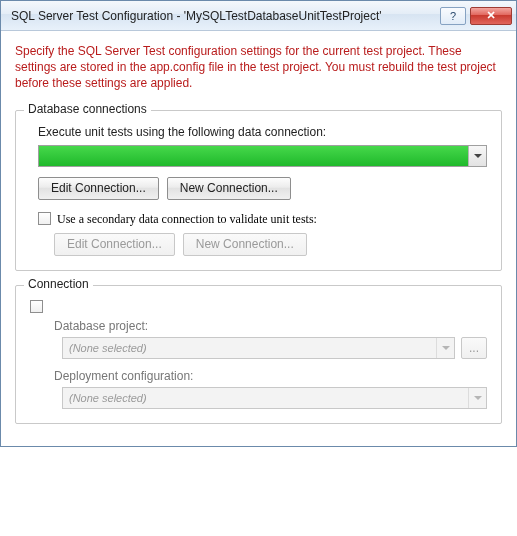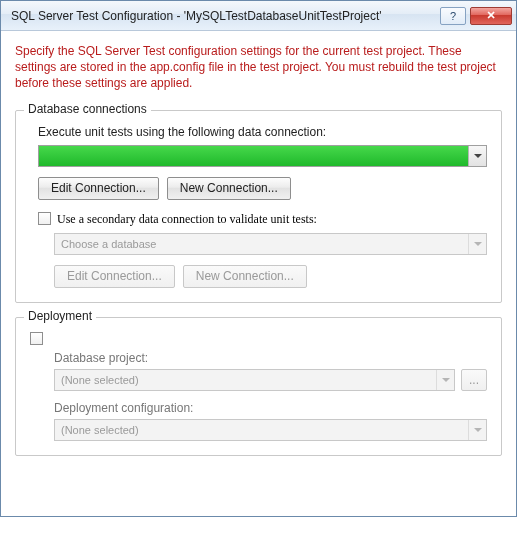--- a/index.html
+++ b/index.html
@@ -7,21 +7,21 @@
   body {
     font-family: "Segoe UI", Tahoma, sans-serif;
     font-size: 12px;
     background: #fff;
     width: 517px;
     height: 536px;
     overflow: hidden;
   }
   .window {
     width: 517px;
-    height: 517px;
+    height: 447px;
     border: 1px solid #6b8aab;
     display: flex;
     flex-direction: column;
     background: #fff;
   }
   .titlebar {
     height: 30px;
     background: linear-gradient(#f4f8fc, #e4edf7 45%, #d7e4f2 46%, #e8f1fa);
     border-bottom: 1px solid #b8c8da;
     display: flex;
@@ -146,21 +146,21 @@
   .footer {
     border-top: 0;
     padding: 10px 14px 14px 0;
     display:flex; justify-content:flex-end; gap:8px;
   }
   .footer .btn { min-width: 82px; }
   .footer .btn.primary {
     border: 1px solid #3c7fb1;
     box-shadow: inset 0 0 0 1px #a8d6f4;
   }
-  .deploy .combo { margin-left:0; }
+  .deploy .combo { margin-left:8px;font-style:italic; }
 </style>
 </head>
 <body>
 
 <div class="window">
 
   <div class="titlebar">
     <div class="title">SQL Server Test Configuration - 'MySQLTestDatabaseUnitTestProject'</div>
     <div class="titlebtns">
       <div class="titlebtn">
@@ -191,35 +191,29 @@
         <div class="btn">Edit Connection...</div>
         <div class="btn">New Connection...</div>
       </div>
 
       <div class="checkrow">
         <div class="checkbox"></div>
         <div>Use a secondary data connection to validate unit tests:</div>
       </div>
 
       <div class="indent">
-        <div class="combo plain disabled" style="margin-left:0;">
-          <div class="combo-body">Choose a database</div>
-          <div class="combo-btn">
-            <div class="caret"></div>
-          </div>
-        </div>
         <div class="btnrow" style="margin-left:0; margin-bottom:0;">
           <div class="btn disabled">Edit Connection...</div>
           <div class="btn disabled">New Connection...</div>
         </div>
       </div>
     </div>
 
     <div class="groupbox deploy">
-      <div class="legend">Deployment</div>
+      <div class="legend">Connection</div>
 
       <div class="checkrow" style="margin-left:0;">
         <div class="checkbox"></div>
       </div>
 
       <div class="fieldlabel">Database project:</div>
       <div class="fieldrow">
         <div class="combo plain disabled">
           <div class="combo-body">(None selected)</div>
           <div class="combo-btn">

